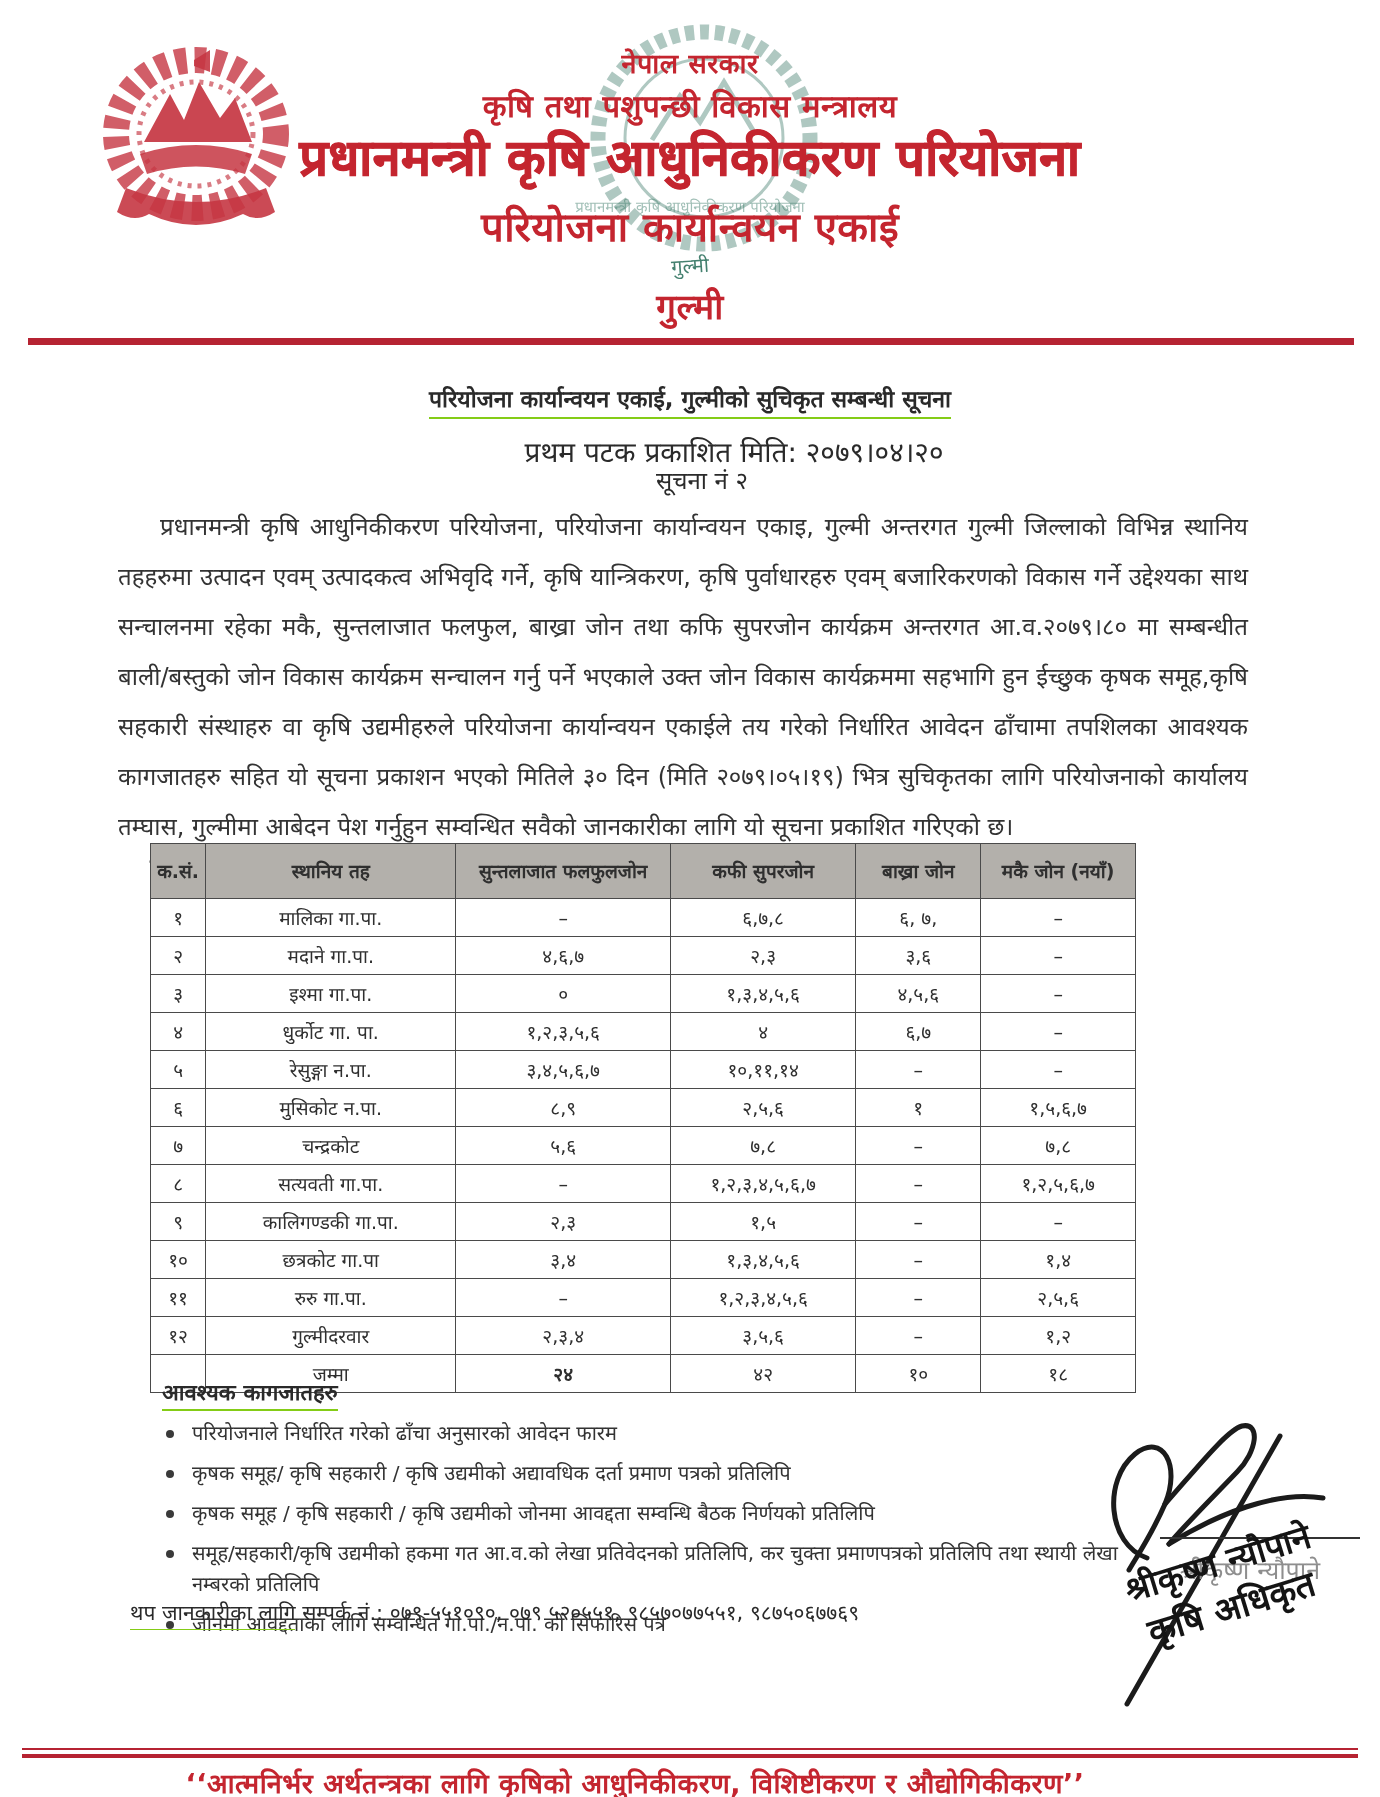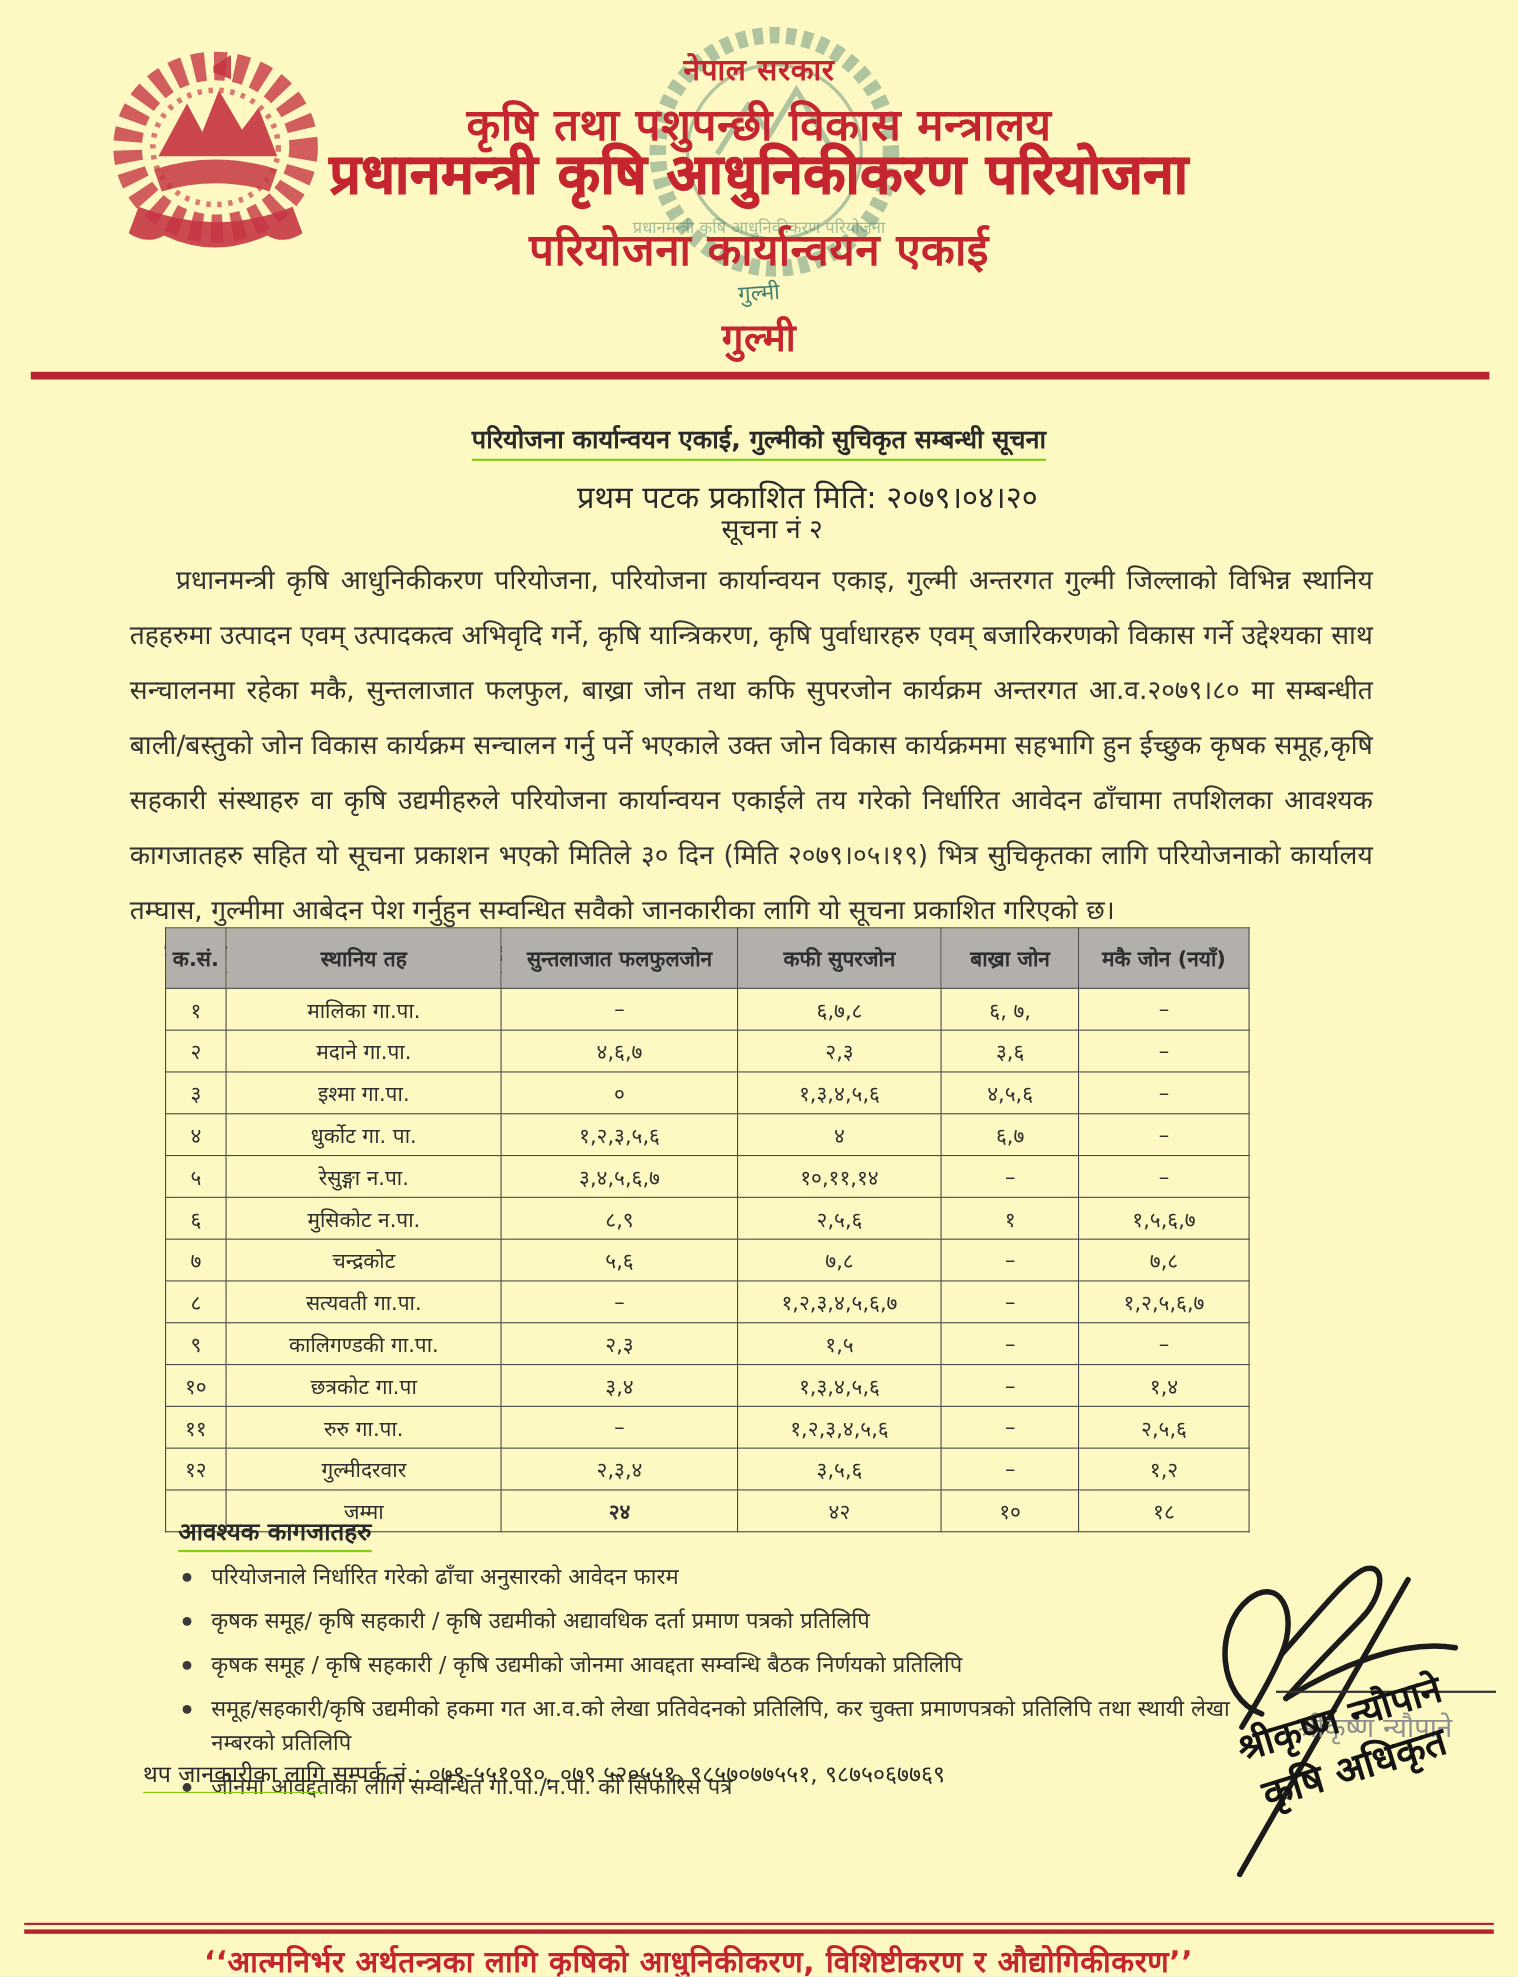--- a/index.html
+++ b/index.html
@@ -1,18 +1,18 @@
 <!DOCTYPE html>
 <html><head>
 <meta charset="utf-8">
 <style>
   html,body{margin:0;padding:0;background:#e8e6e0;}
   .page{
     position:relative; width:1380px; height:1797px; margin:0 auto;
-    background:#fef9c3;
+    background:#ffffff;
     font-family:"DejaVu Sans","Liberation Sans",sans-serif;
     color:#2a2a2a; overflow:hidden;
   }
   .abs{position:absolute;}
   .center-line{left:0;width:100%;text-align:center;}
   .red{color:#c4252f;}
   .hdr{font-weight:bold;letter-spacing:0.5px;}
   .rule{background:#b62332;}
   .underline{display:inline-block;border-bottom:2px solid #84cc16;padding-bottom:3px;}
   .notice-body{
@@ -70,21 +70,21 @@
     <svg width="304" height="262" viewBox="0 0 304 262">
       <g stroke="#4a8172" fill="none">
         <circle cx="152" cy="126" r="106" stroke-width="15" stroke-dasharray="9 6" opacity="0.8"></circle>
         <circle cx="152" cy="126" r="79" stroke-width="3" opacity="0.8"></circle>
         <path d="M100 128 l28 -44 20 26 24 -40 30 50" stroke-width="5" opacity="0.8"></path>
       </g>
     </svg>
   </div>
 
   <div class="abs center-line hdr red" style="top:44px;font-size:27px;">नेपाल सरकार</div>
-  <div class="abs center-line hdr red" style="top:84px;font-size:40px;">कृषि तथा पशुपन्छी विकास मन्त्रालय</div>
+  <div class="abs center-line hdr red" style="top:84px;font-size:31px;">कृषि तथा पशुपन्छी विकास मन्त्रालय</div>
   <div class="abs center-line hdr red" style="top:122px;font-size:50px;-webkit-text-stroke:1px #c4252f;">प्रधानमन्त्री कृषि आधुनिकीकरण परियोजना</div>
   <div class="abs center-line green" style="top:196px;font-size:15px;opacity:0.5;">प्रधानमन्त्री कृषि आधुनिकीकरण परियोजना</div>
   <div class="abs center-line hdr red" style="top:198px;font-size:40px;">परियोजना कार्यान्वयन एकाई</div>
   <div class="abs center-line green" style="top:252px;font-size:20px;transform:rotate(-4deg);">गुल्मी</div>
   <div class="abs center-line hdr red" style="top:282px;font-size:35px;">गुल्मी</div>
 
   <div class="abs rule" style="left:28px;top:338px;width:1326px;height:7px;"></div>
 
   <div class="abs center-line" style="top:382px;font-size:23px;font-weight:bold;">
     <span class="underline">परियोजना कार्यान्वयन एकाई, गुल्मीको सुचिकृत सम्बन्धी सूचना</span>

